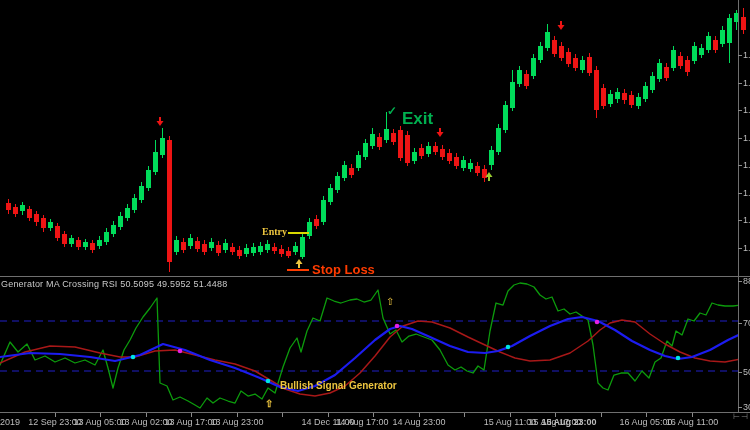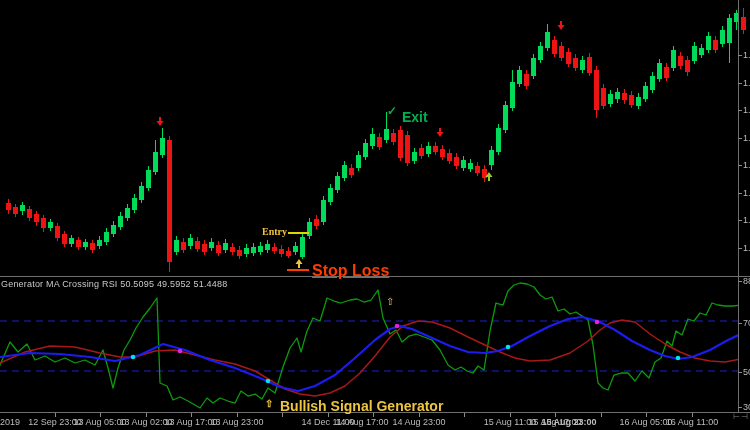--- a/index.html
+++ b/index.html
@@ -488,25 +488,25 @@
 
   <div class="ttl" style="left:1px;top:279px;">Generator MA Crossing RSI 50.5095 49.5952 51.4488</div>
 
   <div class="sep-h" style="top:276px;"></div>
   <div class="sep-h" style="top:412px;"></div>
   <div class="sep-v" style="left:738px;top:0;height:413px;"></div>
 
   <div class="ann" style="left:262px;top:226px;font-size:10px;color:#edc53f;font-family:Liberation Serif, serif;">Entry</div>
   <div class="dash" style="left:288px;top:232px;width:21px;background:#d9d900;"></div>
   <div class="ann" style="left:387px;top:104px;font-size:12px;color:#00b050;">✓</div>
-  <div class="ann" style="left:402px;top:109px;font-size:14px;color:#00b050;">Exit</div>
+  <div class="ann" style="left:402px;top:109px;font-size:17px;color:#00b050;">Exit</div>
   <div class="dash" style="left:287px;top:269px;width:22px;background:#ff3c00;"></div>
-  <div class="ann" style="left:312px;top:262px;font-size:16px;color:#ff3c00;text-decoration:underline;">Stop Loss</div>
+  <div class="ann" style="left:312px;top:262px;font-size:13px;color:#ff3c00;">Stop Loss</div>
   <div class="ann" style="left:265px;top:398px;font-size:10px;color:#edc53f;">⇧</div>
-  <div class="ann" style="left:280px;top:398px;font-size:14px;color:#edc53f;">Bullish Signal Generator</div>
+  <div class="ann" style="left:280px;top:380px;font-size:10px;color:#edc53f;">Bullish Signal Generator</div>
 
   <div id="price-axis">
       <div class="axis-lbl" style="left: 743px; top: 50px;">1.6</div>
       <div class="tick-h" style="left: 738px; top: 55px;"></div>
       <div class="axis-lbl" style="left: 743px; top: 78px;">1.6</div>
       <div class="tick-h" style="left: 738px; top: 83px;"></div>
       <div class="axis-lbl" style="left: 743px; top: 105px;">1.6</div>
       <div class="tick-h" style="left: 738px; top: 110px;"></div>
       <div class="axis-lbl" style="left: 743px; top: 133px;">1.6</div>
       <div class="tick-h" style="left: 738px; top: 138px;"></div>

